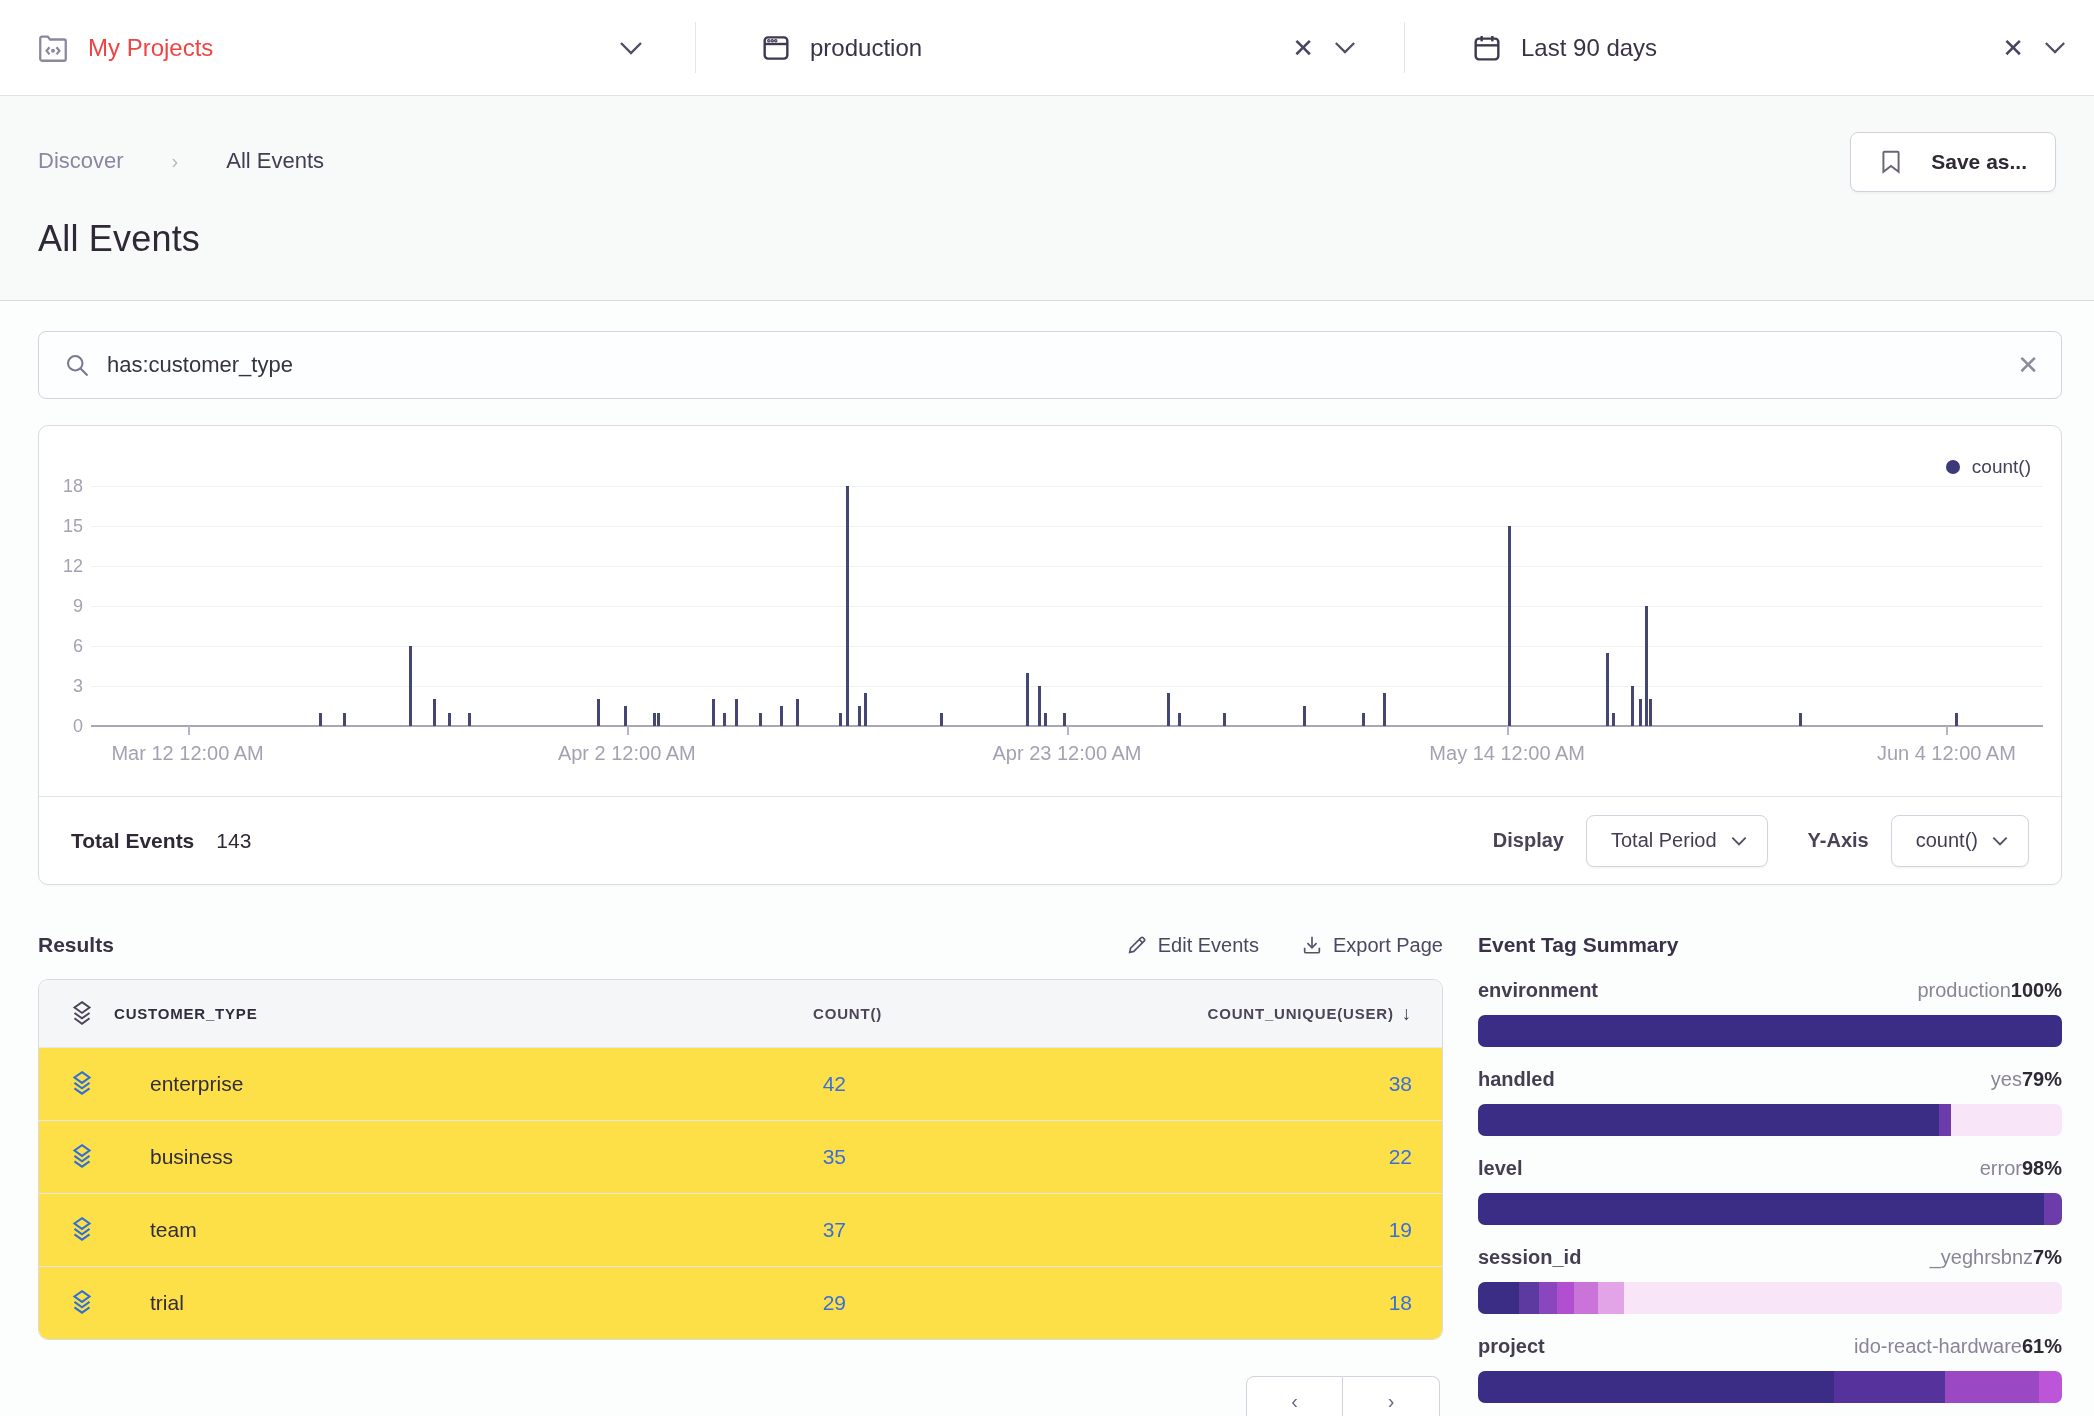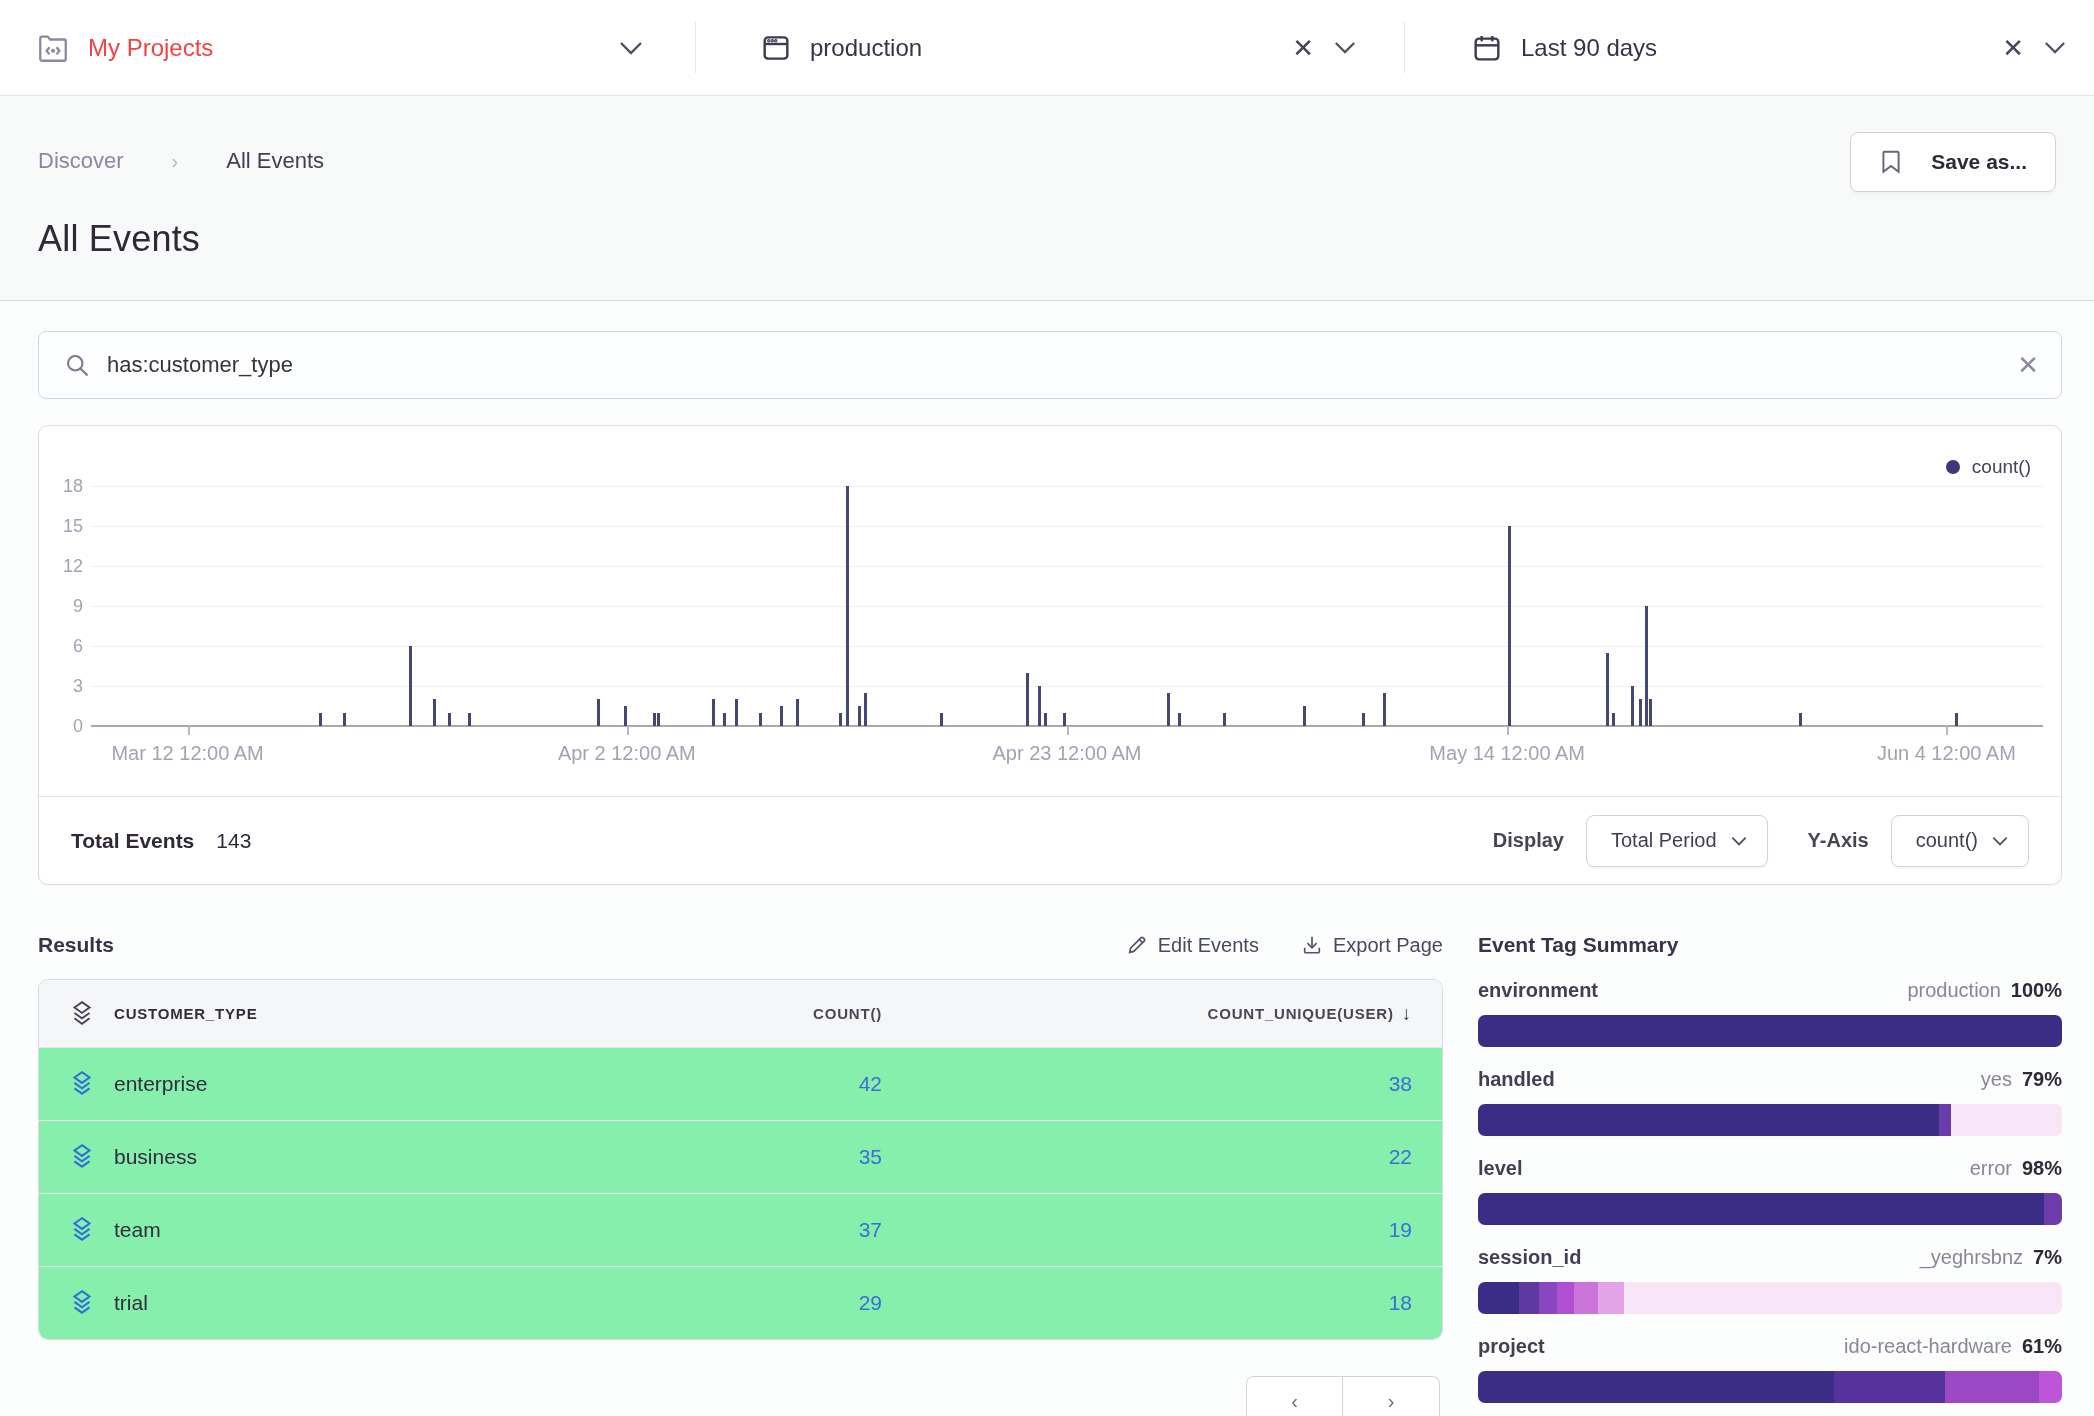--- a/index.html
+++ b/index.html
@@ -78,40 +78,40 @@
   .sec-head { display:flex; align-items:center; height:36px; margin-bottom:16px; }
   .sec-title { font-size:21px; font-weight:bold; color:#3a3248; }
   .head-spacer { flex:1; }
   .head-action { display:flex; align-items:center; gap:10px; font-size:20px; color:#4d4660;
     cursor:pointer; margin-left:42px; }
 
   .table-card { background:#fff; border:1px solid #dbdae3; border-radius:10px; overflow:hidden; }
   .t-header { height:67px; background:#f5f6f8; display:flex; align-items:center;
     font-size:15px; font-weight:bold; letter-spacing:.8px; color:#4c4457; }
   .t-row { height:73px; display:flex; align-items:center; border-top:1px solid #e8e7ed;
-    background:#86efac; font-size:21px; }
+    background:#fde047; font-size:21px;gap:36px; }
   .cell-icon { width:75px; padding-left:30px; display:flex; align-items:center; }
   .cell-tag { flex:1; color:#322d3d; }
   .cell-count { width:270px; text-align:right; padding-right:30px; }
   .cell-unique { width:530px; text-align:right; padding-right:30px; display:flex;
     justify-content:flex-end; align-items:center; gap:8px; }
   .num-link { color:#3a6fd8; cursor:pointer; }
   .sort-arrow { font-size:19px; color:#3f384e; font-weight:normal; }
 
   .pagination { display:flex; justify-content:flex-end; margin-top:36px; padding-right:3px; }
   .page-btn { width:97px; height:50px; background:#fff; border:1px solid #d5d2dd; cursor:pointer;
     font-size:20px; color:#6d6680; }
   .page-btn.prev { border-radius:8px 0 0 8px; }
   .page-btn.next { border-radius:0 8px 8px 0; border-left:none; }
 
   .tag-entry { margin-bottom:21px; }
   .tag-labels { display:flex; align-items:baseline; margin-bottom:13px; }
   .tag-name { font-size:20px; font-weight:bold; color:#453e52; }
   .tag-val-wrap { margin-left:auto; font-size:20px; color:#8b8499; }
-  .tag-pct { color:#2f2936; font-weight:bold; margin-left:10px; }
+  .tag-pct { color:#2f2936; font-weight:bold; }
   .tag-bar { height:32px; border-radius:7px; overflow:hidden; display:flex; }
   .tag-seg { height:100%; }
 </style>
 </head>
 <body>
 
 <div class="topbar">
   <div class="tb-sec s1">
     <span>
       <svg class="icon-svg" width="34" height="34" viewBox="0 0 24 24" fill="none" stroke="#8d86a0" stroke-width="1.6">

